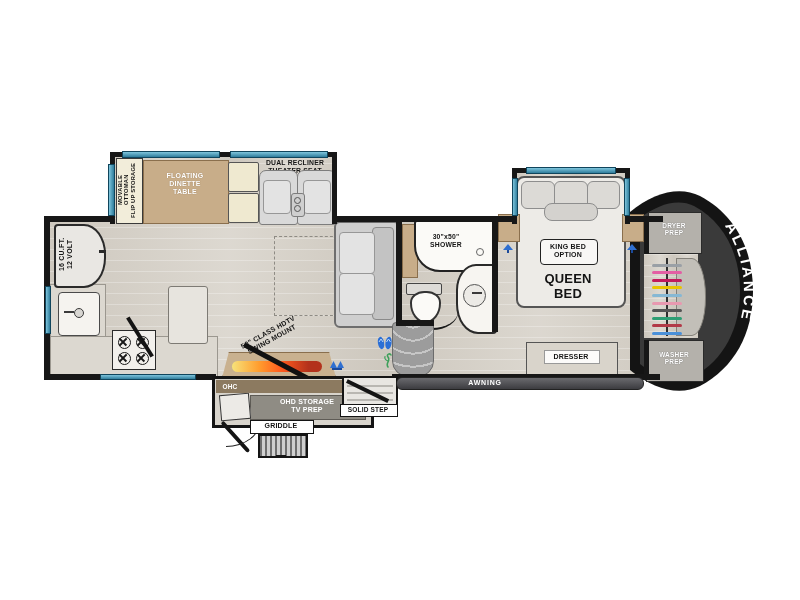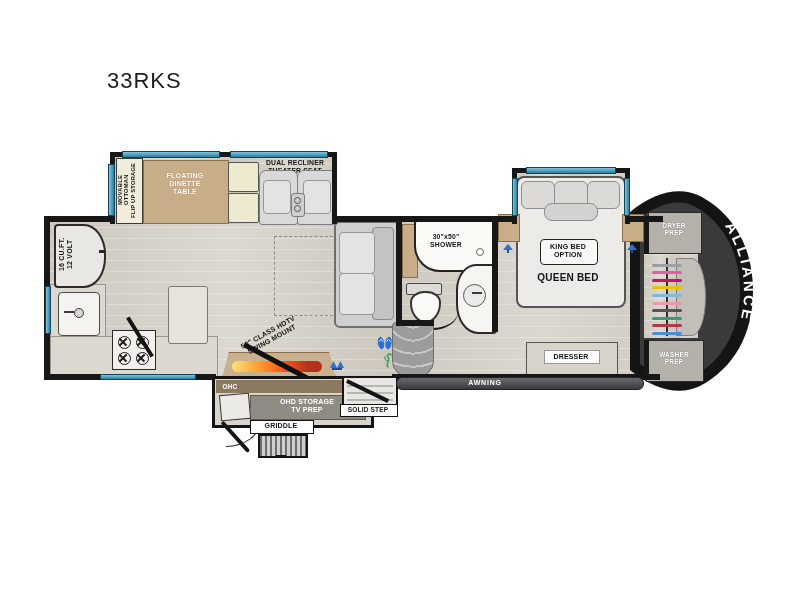--- a/index.html
+++ b/index.html
@@ -25,21 +25,20 @@
   .burner::before{transform:rotate(45deg);}
   .burner::after{transform:rotate(-45deg);}
   .dash{position:absolute;border:1.5px dashed #8e8b84;}
   .stepbox-line{position:absolute;left:3px;right:3px;height:2px;background:#b9b7b2;}
 </style>
 </head>
 <body>
 
 <div class="plan">
 
-  <div class="abs" style="left:107px;top:68px;font-size:22px;color:#1c1c1c;letter-spacing:1px;">33RKS</div>
 
   <div class="floor" style="left:44px;top:216px;width:620px;height:164px;"></div>
   <div class="floor" style="left:110px;top:152px;width:227px;height:72px;"></div>
   <div class="floor" style="left:512px;top:168px;width:118px;height:56px;"></div>
 
   <div class="dash" style="left:274px;top:236px;width:62px;height:78px;"></div>
 
   <svg class="abs" style="left:626px;top:184px;" width="132" height="214" viewBox="0 0 132 214">
     <path d="M 4,28 C 28,8 54,2 74,12 C 108,30 127,64 127,107 C 127,150 108,184 74,202 C 54,212 28,206 4,186 Z" fill="#141414"></path>
     <path d="M 14,34 C 32,20 52,14 68,22 C 98,38 114,70 114,107 C 114,144 98,176 68,192 C 52,200 32,194 14,180 Z" fill="#3a3a3a"></path>
@@ -156,21 +155,21 @@
   </svg>
 
   <div class="abs" style="left:516px;top:176px;width:106px;height:128px;background:#edebe7;border:2px solid #555;border-radius:8px;"></div>
   <div class="abs" style="left:521px;top:181px;width:32px;height:26px;background:#dcdad6;border:1px solid #8e8e8e;border-radius:6px;"></div>
   <div class="abs" style="left:554px;top:181px;width:32px;height:26px;background:#dcdad6;border:1px solid #8e8e8e;border-radius:6px;"></div>
   <div class="abs" style="left:587px;top:181px;width:31px;height:26px;background:#dcdad6;border:1px solid #8e8e8e;border-radius:6px;"></div>
   <div class="abs" style="left:544px;top:203px;width:52px;height:16px;background:#d4d2ce;border:1px solid #8e8e8e;border-radius:8px;"></div>
   <div class="abs" style="left:540px;top:239px;width:56px;height:24px;border:1.5px solid #222;border-radius:4px;background:rgba(255,255,255,.6);"></div>
   <div class="lbl" style="left:540px;top:243px;width:56px;font-size:7px;">KING BED
 OPTION</div>
-  <div class="lbl" style="left:532px;top:272px;width:72px;font-size:10px;">QUEEN BED</div>
+  <div class="lbl" style="left:532px;top:272px;width:72px;font-size:13px;">QUEEN BED</div>
 
   <div class="abs tan" style="left:498px;top:214px;width:20px;height:26px;"></div>
   <div class="abs tan" style="left:622px;top:214px;width:20px;height:26px;"></div>
   <svg class="abs" style="left:502px;top:243px;" width="12" height="11" viewBox="0 0 12 11">
     <polygon points="1,7 6,1 11,7" fill="#2f6fd0"></polygon>
       <rect x="5" y="7" width="2" height="3" fill="#1b4a9c"></rect>
   </svg>
   <svg class="abs" style="left:626px;top:243px;" width="12" height="11" viewBox="0 0 12 11">
     <polygon points="1,7 6,1 11,7" fill="#2f6fd0"></polygon>
       <rect x="5" y="7" width="2" height="3" fill="#1b4a9c"></rect>

